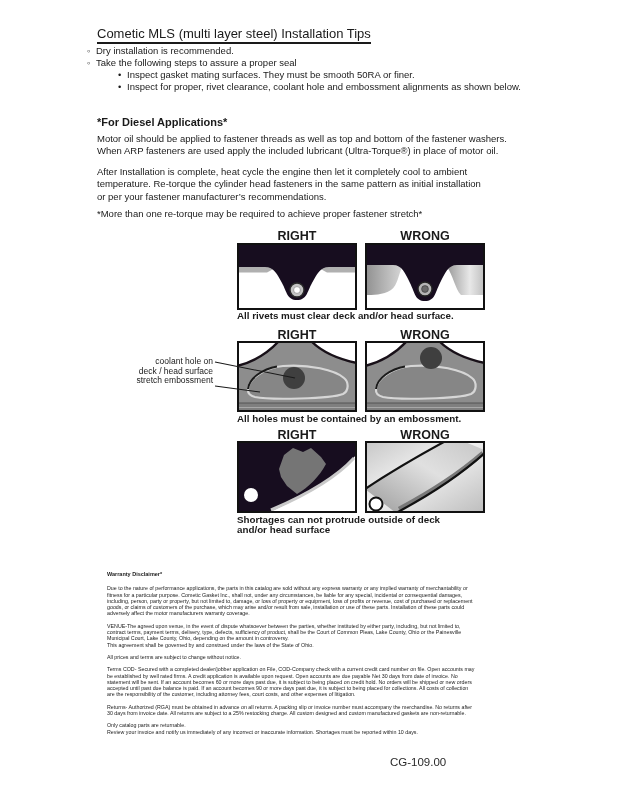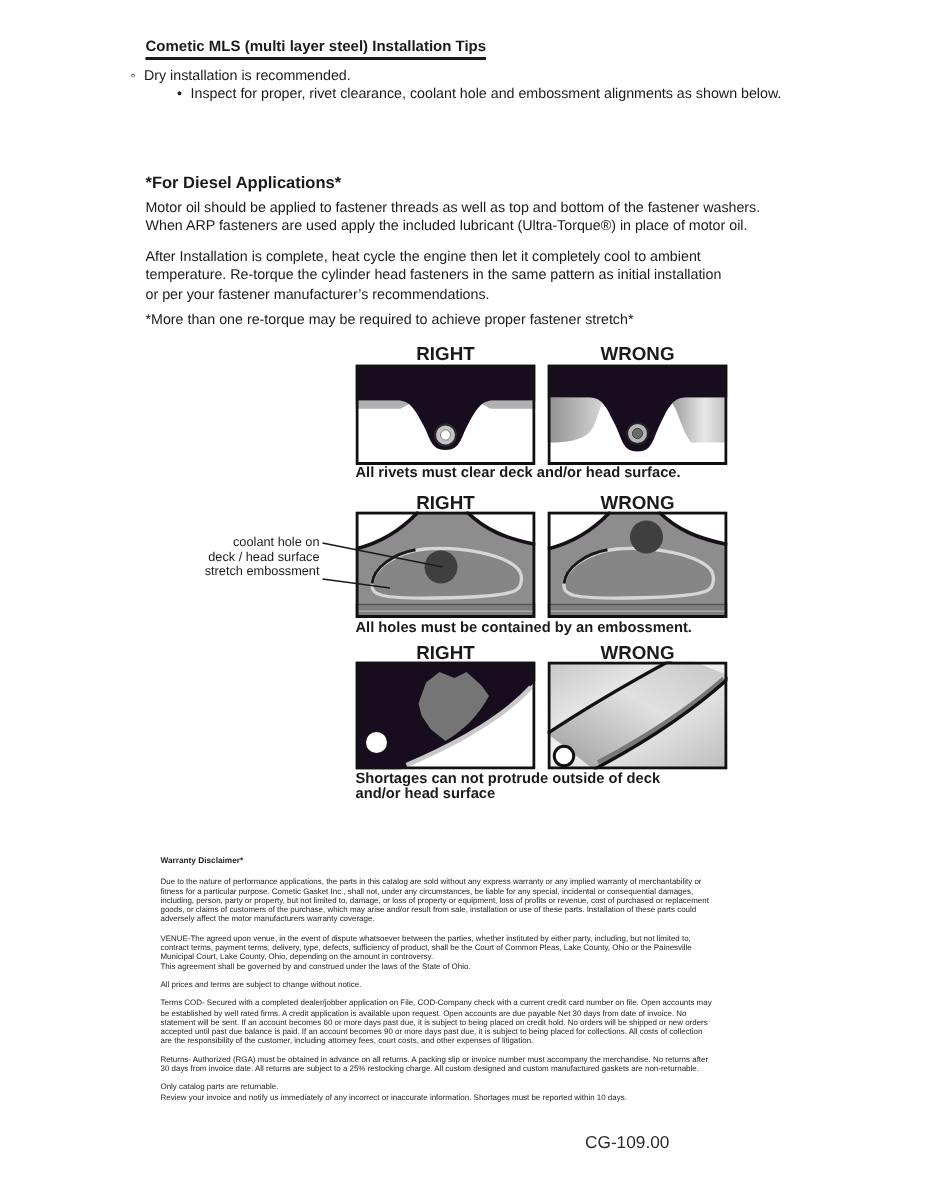--- a/index.html
+++ b/index.html
@@ -2,21 +2,21 @@
 <html><head>
 <meta charset="utf-8">
 <style>
   html,body{margin:0;padding:0;}
   body{
     width:618px;height:800px;position:relative;background:#ffffff;
     font-family:"Liberation Sans", sans-serif;color:#1a1a1a;overflow:hidden;
   }
   .abs{position:absolute;}
   .title{
-    left:97px;top:26px;font-size:10px;font-weight:bold;
+    left:97px;top:26px;font-size:13px;font-weight:normal;
     border-bottom:2px solid #1a1a1a;padding-bottom:1px;white-space:nowrap;
   }
   .bullets{left:87px;top:45px;width:485px;font-size:9.5px;line-height:12.1px;}
   .b{white-space:nowrap;}
   .b .mk{display:inline-block;width:9px;}
   .b.sub{padding-left:31px;}
   .h2{left:97px;top:116px;font-size:11px;font-weight:bold;white-space:nowrap;}
   .para{left:97px;width:440px;font-size:9.5px;line-height:12.4px;white-space:pre-line;}
   .p1{top:133px;}
   .p2{top:166px;}
@@ -31,20 +31,22 @@
   .footer{left:390px;top:756px;font-size:11.5px;color:#2a2a2a;}
   svg{display:block;}
 </style>
 </head>
 <body>
 
 <div class="abs title">Cometic MLS (multi layer steel) Installation Tips</div>
 
 <div class="abs bullets">
   <div class="b"><span class="mk">◦</span><span>Dry installation is recommended.</span></div>
+  <div class="b"><span class="mk">◦</span><span>Take the following steps to assure a proper seal</span></div>
+  <div class="b sub"><span class="mk">•</span><span>Inspect gasket mating surfaces.  They must be smooth 50RA or finer.</span></div>
   <div class="b sub"><span class="mk">•</span><span>Inspect for proper, rivet clearance, coolant hole and embossment alignments as shown below.</span></div>
 </div>
 
 <div class="abs h2">*For Diesel Applications*</div>
 <div class="abs para p1">Motor oil should be applied to fastener threads as well as top and bottom of the fastener washers.
 When ARP fasteners are used apply the included lubricant (Ultra-Torque®) in place of motor oil.</div>
 <div class="abs para p2">After Installation is complete, heat cycle the engine then let it completely cool to ambient
 temperature. Re-torque the cylinder head fasteners in the same pattern as initial installation
 or per your fastener manufacturer’s recommendations.</div>
 <div class="abs para note">*More than one re-torque may be required to achieve proper fastener stretch*</div>

